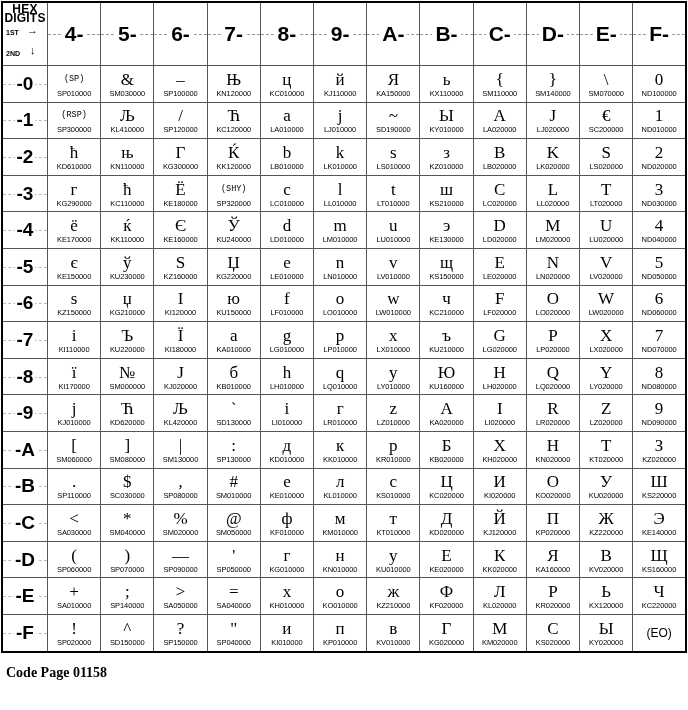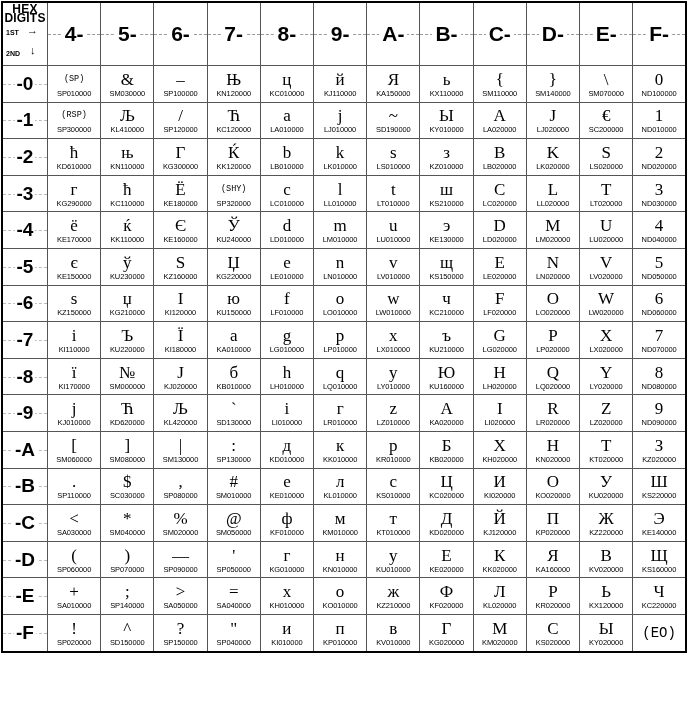--- a/index.html
+++ b/index.html
@@ -155,22 +155,22 @@
     display: block;
     font-family: "Liberation Sans", sans-serif;
     font-size: 7.5px;
     line-height: 9px;
     letter-spacing: -0.1px;
     color: #000;
     transform: scaleY(0.95);
   }
   .eo {
     display: block;
-    font-family: Liberation Mono, monospace;
-    font-size: 14px;
+    font-family: Liberation Sans, sans-serif;
+    font-size: 12px;
     line-height: 30px;
   }
   .footer {
     margin: 12px 0 0 6px;
     font-family: "Liberation Serif", serif;
     font-weight: bold;
     font-size: 14px;
   }
 </style>
 </head>
@@ -1018,13 +1018,14 @@
             <span class="glyph">Ы</span>
             <span class="code">KY020000</span>
           </td>
           <td class="cell">
             <span class="eo">(EO)</span>
           </td>
         </tr>
       </tbody>
   </table>
 
+  <div class="footer">Code Page 01158</div>
 </div>
 
 </body></html>

